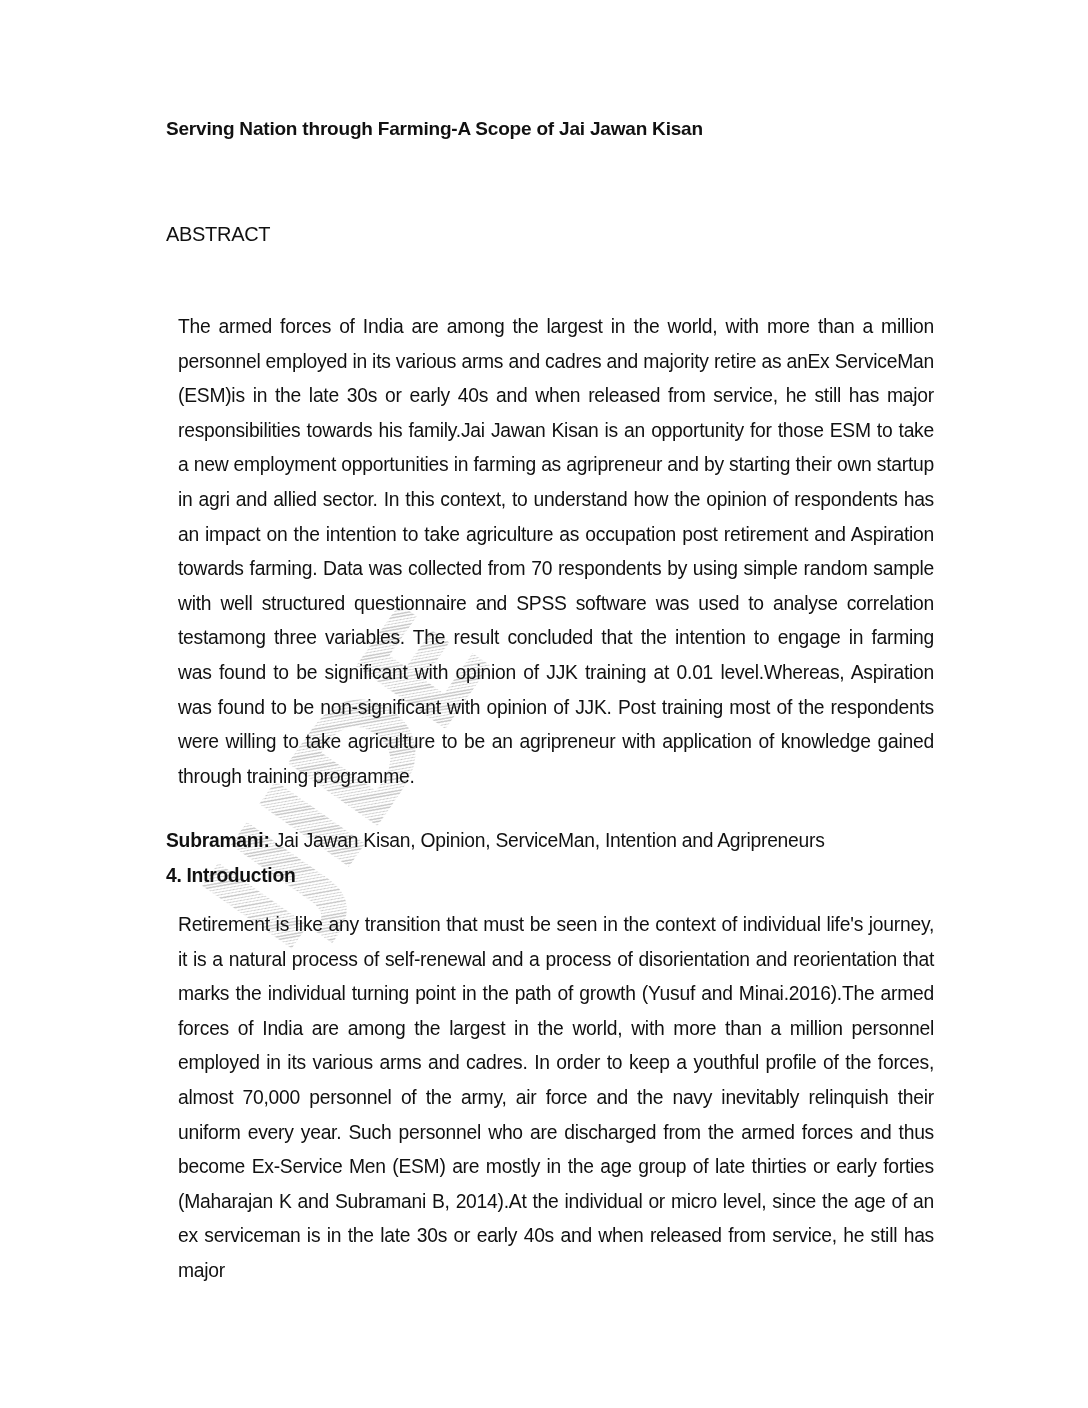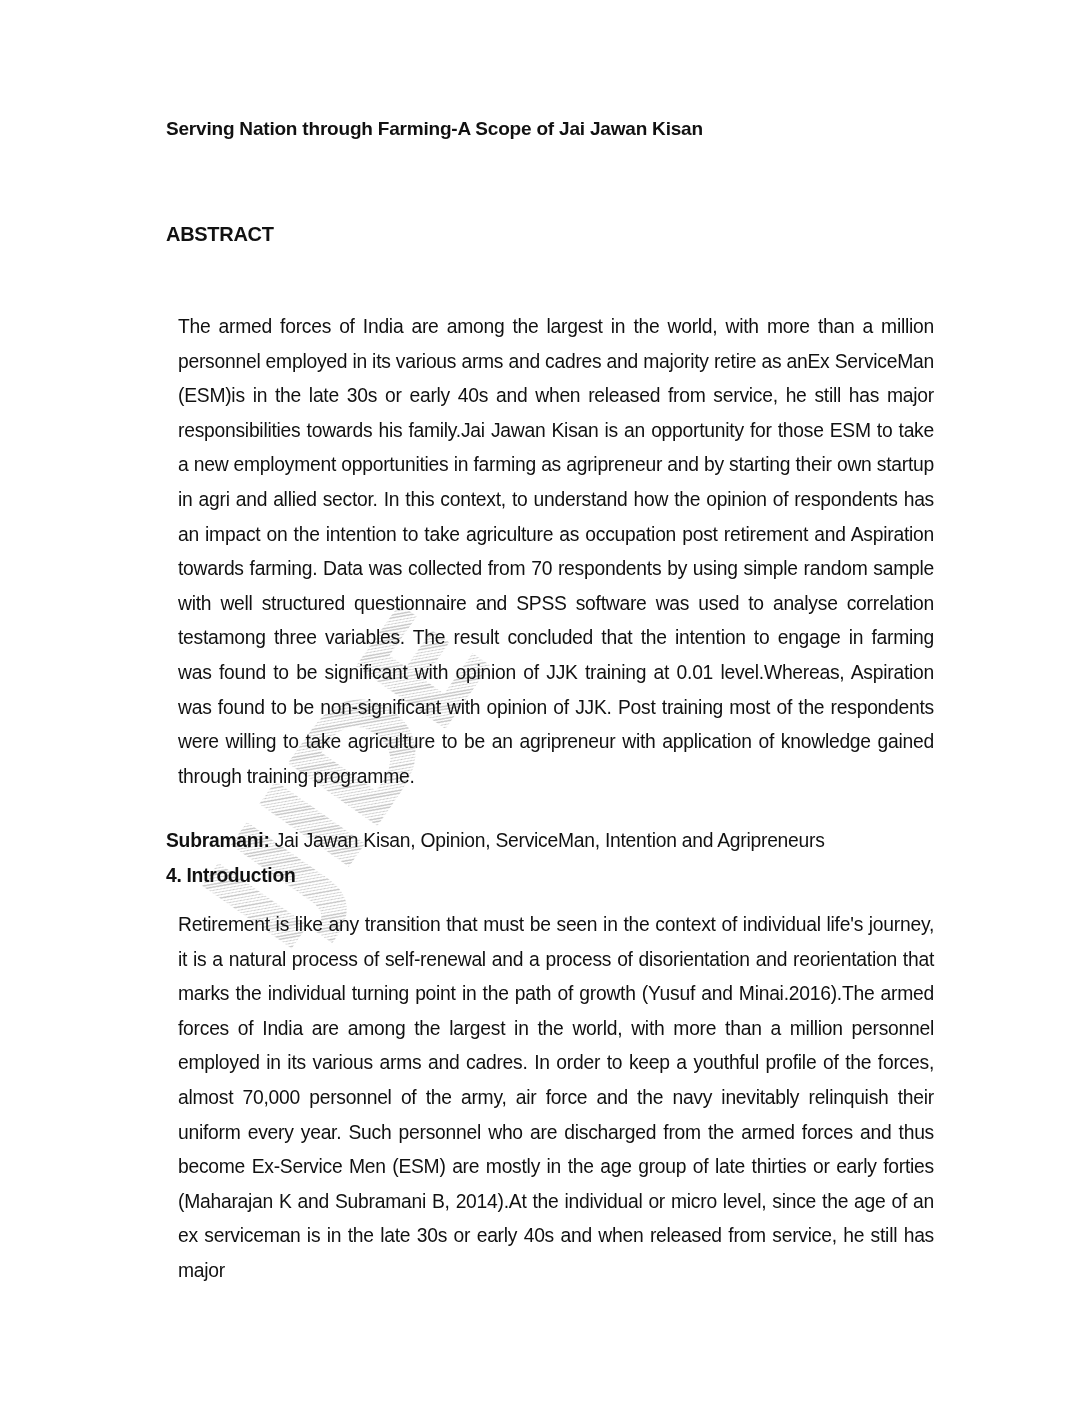--- a/index.html
+++ b/index.html
@@ -1,21 +1,21 @@
 <!DOCTYPE html>
 <html><head>
 <meta charset="utf-8">
 <style>
   html, body { margin: 0; padding: 0; background: #ffffff; }
   body { width: 1088px; height: 1408px; position: relative; overflow: hidden;
          font-family: "Liberation Sans", sans-serif; color: #111111; }
   .page { position: absolute; left: 166px; top: 0; width: 756px; }
   .title { position: absolute; left: 0; top: 118px; width: 756px; 
            font-weight: bold; font-size: 19px; letter-spacing: -0.2px; margin: 0; }
-  .abstract-heading { position: absolute; left: 0; top: 223px; font-weight: bold;
+  .abstract-heading { position: absolute; left: 0; top: 223px; font-weight: normal;
            font-size: 20px; margin: 0; letter-spacing: -0.3px; }
   .para { position: absolute; left: 0; width: 756px; margin: 12px; font-size: 19.3px;
           line-height: 34.6px; text-align: justify; letter-spacing: -0.25px; }
   .abstract-body { top: 298px; }
   .keywords { position: absolute; left: 0; top: 830px; font-size: 19.3px; margin: 0;
               letter-spacing: -0.25px; white-space: nowrap; }
   .keywords b { font-weight: bold; }
   .intro-heading { position: absolute; left: 0; top: 865px; font-weight: bold;
               font-size: 19.3px; margin: 0; letter-spacing: -0.3px; }
   .intro-body { top: 896px; }

